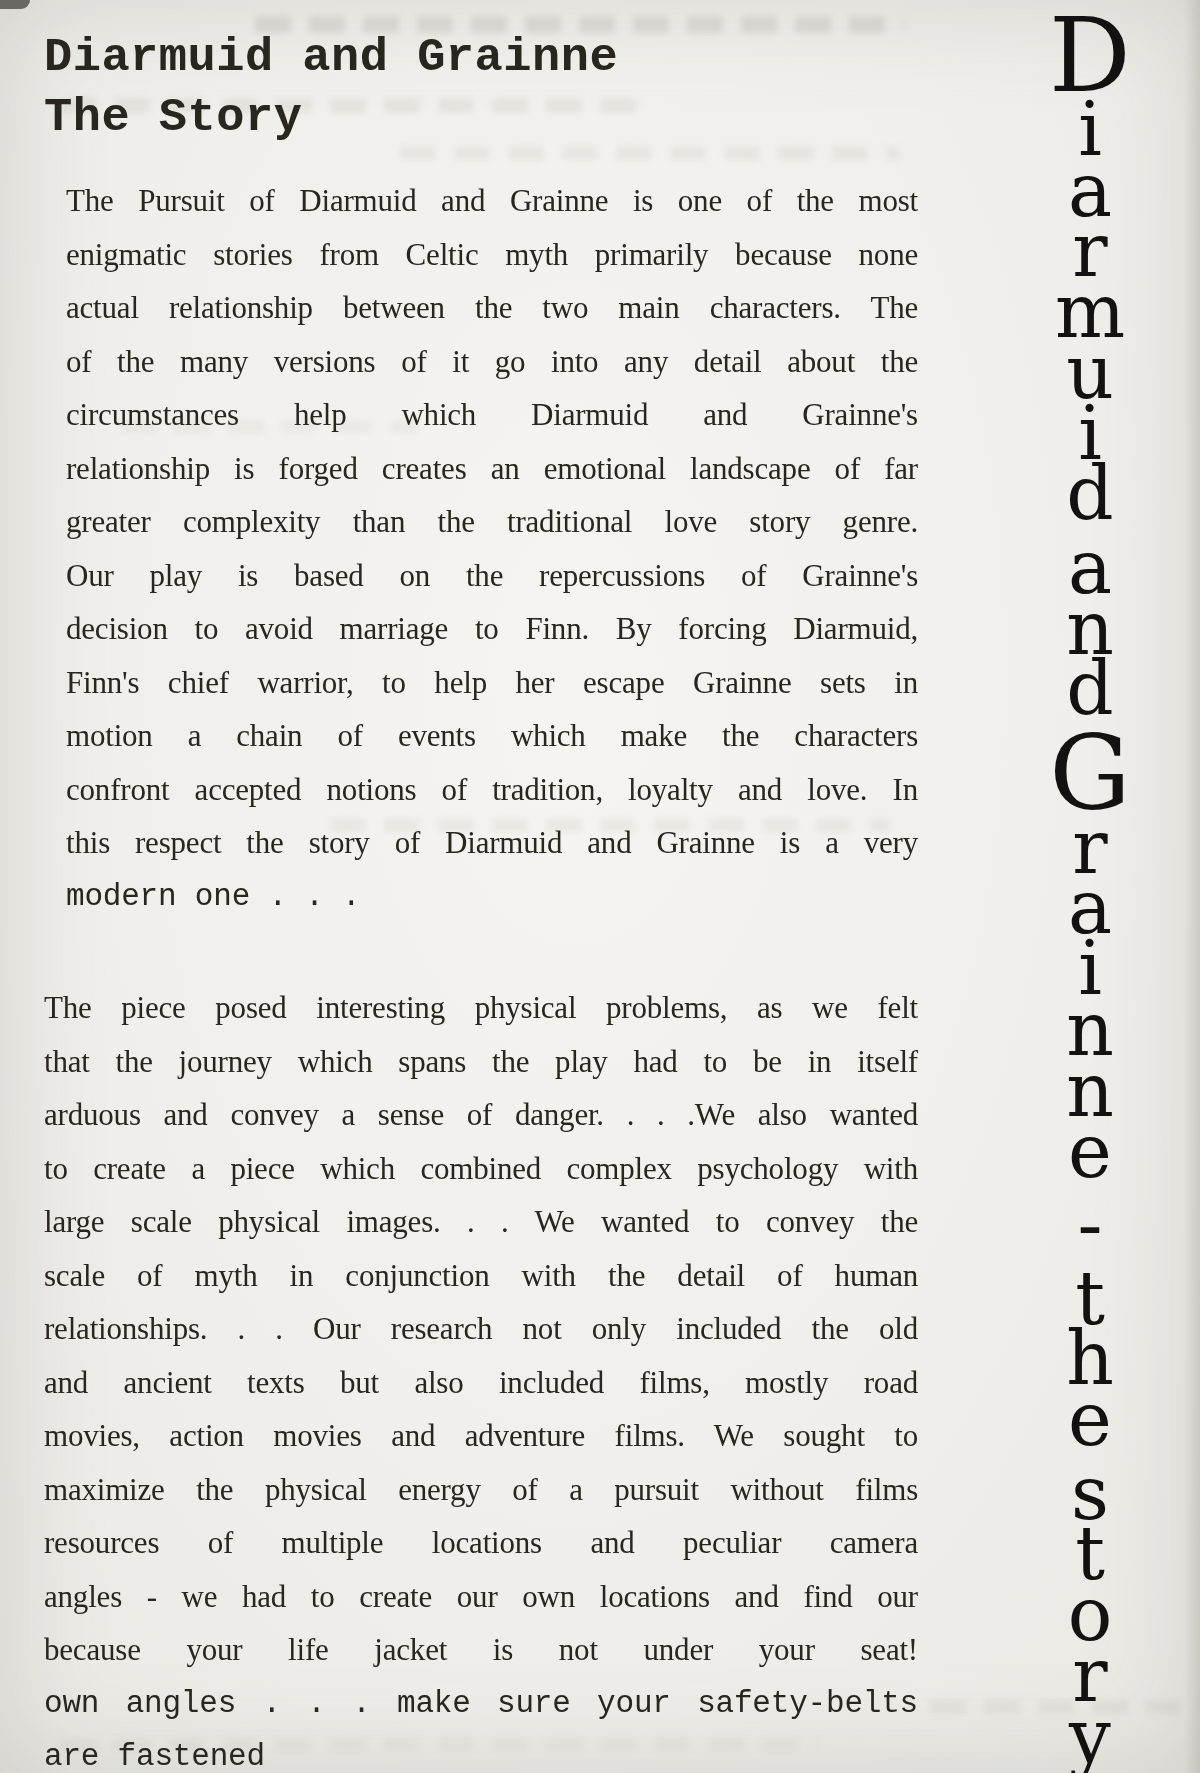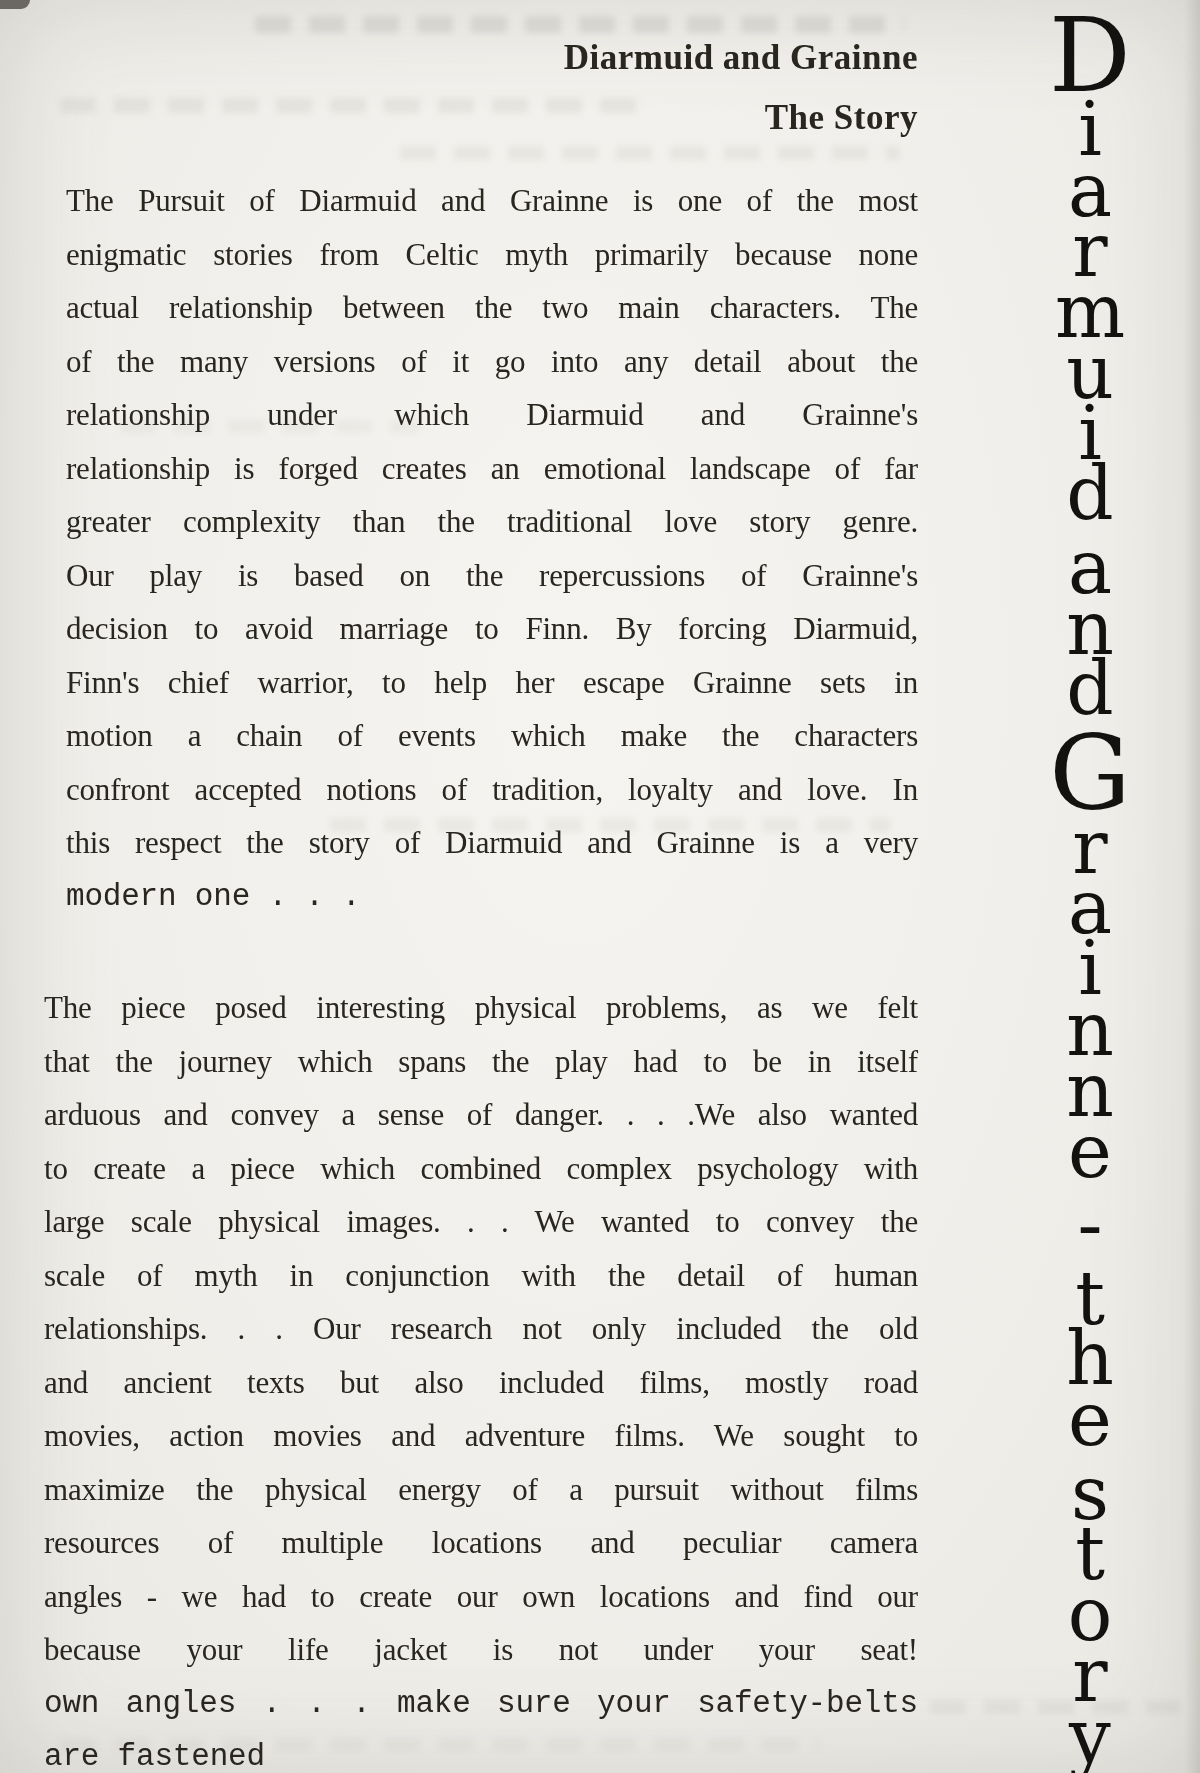--- a/index.html
+++ b/index.html
@@ -21,21 +21,21 @@
   .g1{left:255px;top:16px;width:650px;height:17px;opacity:.55;}
   .g2{left:60px;top:98px;width:580px;height:15px;opacity:.35;}
   .g3{left:400px;top:146px;width:500px;height:14px;opacity:.30;}
   .g4{left:120px;top:420px;width:300px;height:13px;opacity:.22;}
   .g5{left:330px;top:818px;width:560px;height:14px;opacity:.28;}
   .g6{left:930px;top:1700px;width:250px;height:14px;opacity:.30;}
   .g7{left:60px;top:1738px;width:760px;height:13px;opacity:.20;}
 
   
   .body-col{position:absolute;left:44px;top:28px;width:874px;}
-  .title{text-align:right;font-weight:bold;font-size:35px;line-height:60px;letter-spacing:.5px;}
+  .title{text-align:left;font-weight:bold;font-size:47px;line-height:60px;letter-spacing:.5px;font-family:Liberation Mono, monospace;}
   .para{font-size:31px;line-height:53.5px;letter-spacing:-0.2px;}
   .p1{margin-top:26px;margin-left:22px;}
   .p2{margin-top:58px;}
   .para .line{text-align:justify;text-align-last:justify;text-justify:inter-word;width:100%;}
   .para .line:last-child{text-align-last:left;font-family:Liberation Mono, monospace;}
 
   
   .side-col{
     position:absolute;left:1010px;top:16px;width:160px;height:1748px;
     display:flex;flex-direction:column;align-items:center;justify-content:space-between;
@@ -63,21 +63,21 @@
   <div class="body-col">
     <div class="title">
       <div>Diarmuid and Grainne</div>
       <div>The Story</div>
     </div>
     <div class="para p1">
         <div class="line">The Pursuit of Diarmuid and Grainne is one of the most</div>
         <div class="line">enigmatic stories from Celtic myth primarily because none</div>
         <div class="line">actual relationship between the two main characters. The</div>
         <div class="line">of the many versions of it go into any detail about the</div>
-        <div class="line">relationship under which Diarmuid and Grainne's</div>
+        <div class="line">circumstances help which Diarmuid and Grainne's</div>
         <div class="line">relationship is forged creates an emotional landscape of far</div>
         <div class="line">greater complexity than the traditional love story genre.</div>
         <div class="line">Our play is based on the repercussions of Grainne's</div>
         <div class="line">decision to avoid marriage to Finn. By forcing Diarmuid,</div>
         <div class="line">Finn's chief warrior, to help her escape Grainne sets in</div>
         <div class="line">motion a chain of events which make the characters</div>
         <div class="line">confront accepted notions of tradition, loyalty and love. In</div>
         <div class="line">this respect the story of Diarmuid and Grainne is a very</div>
         <div class="line">modern one . . .</div>
       </div>

